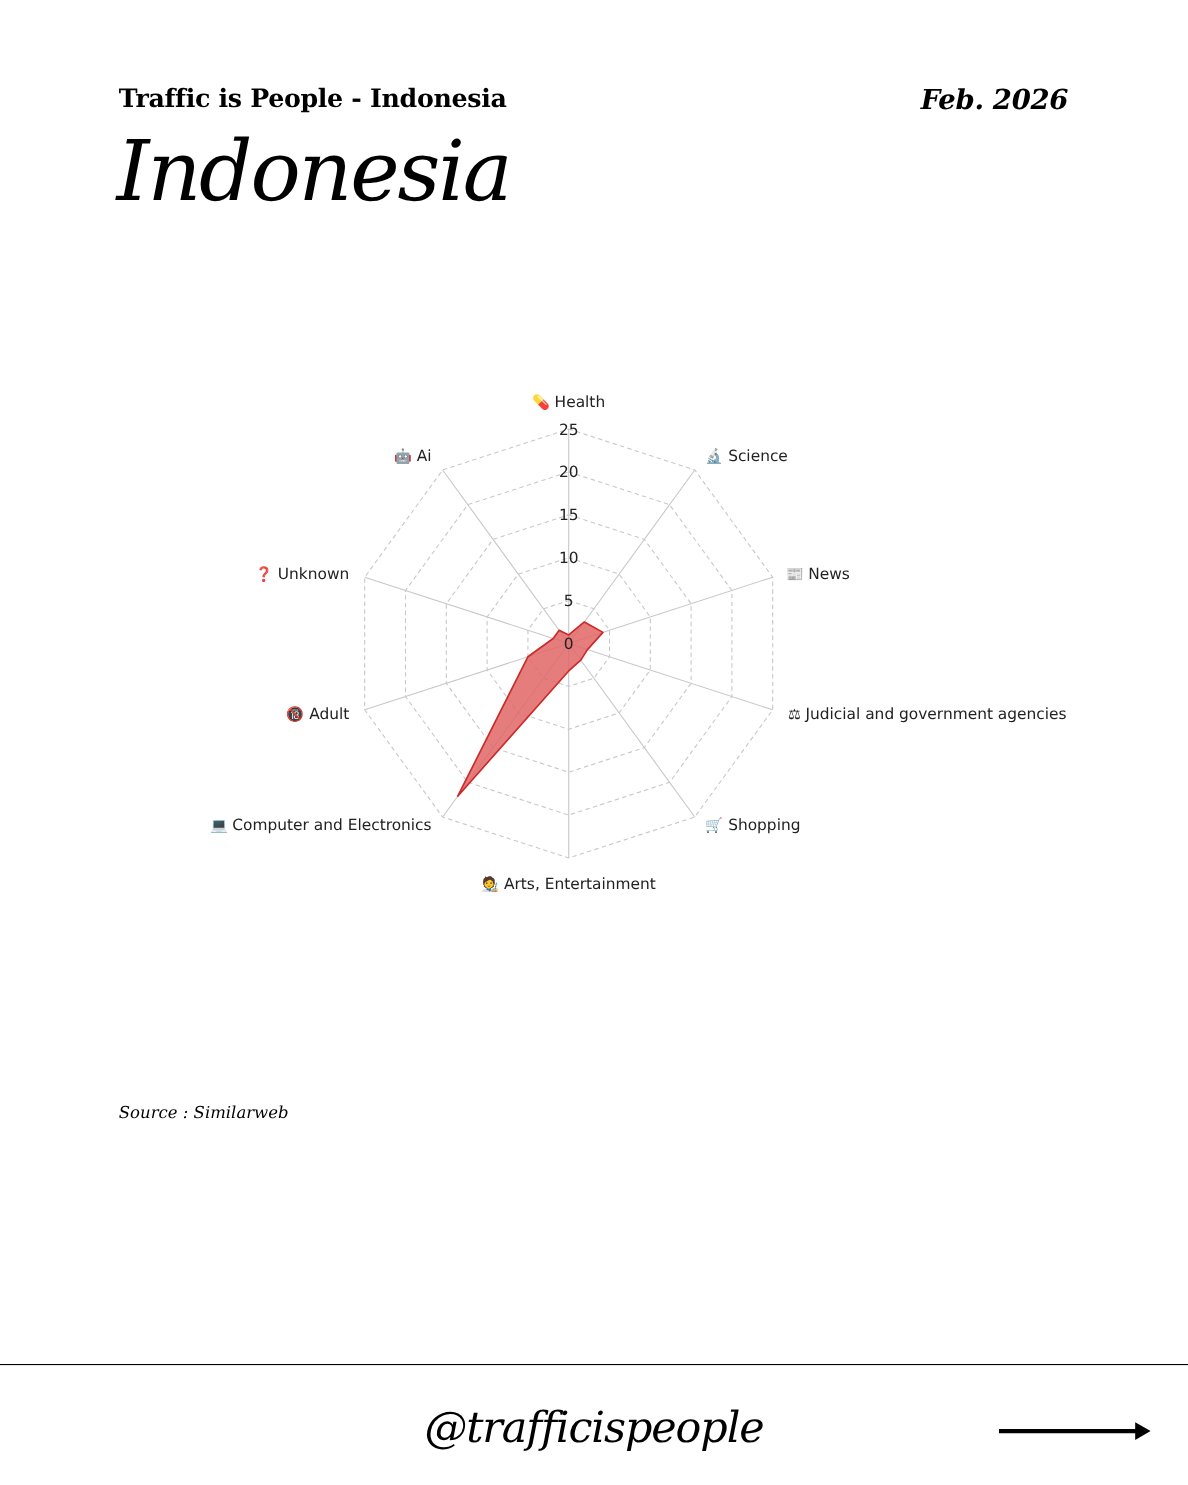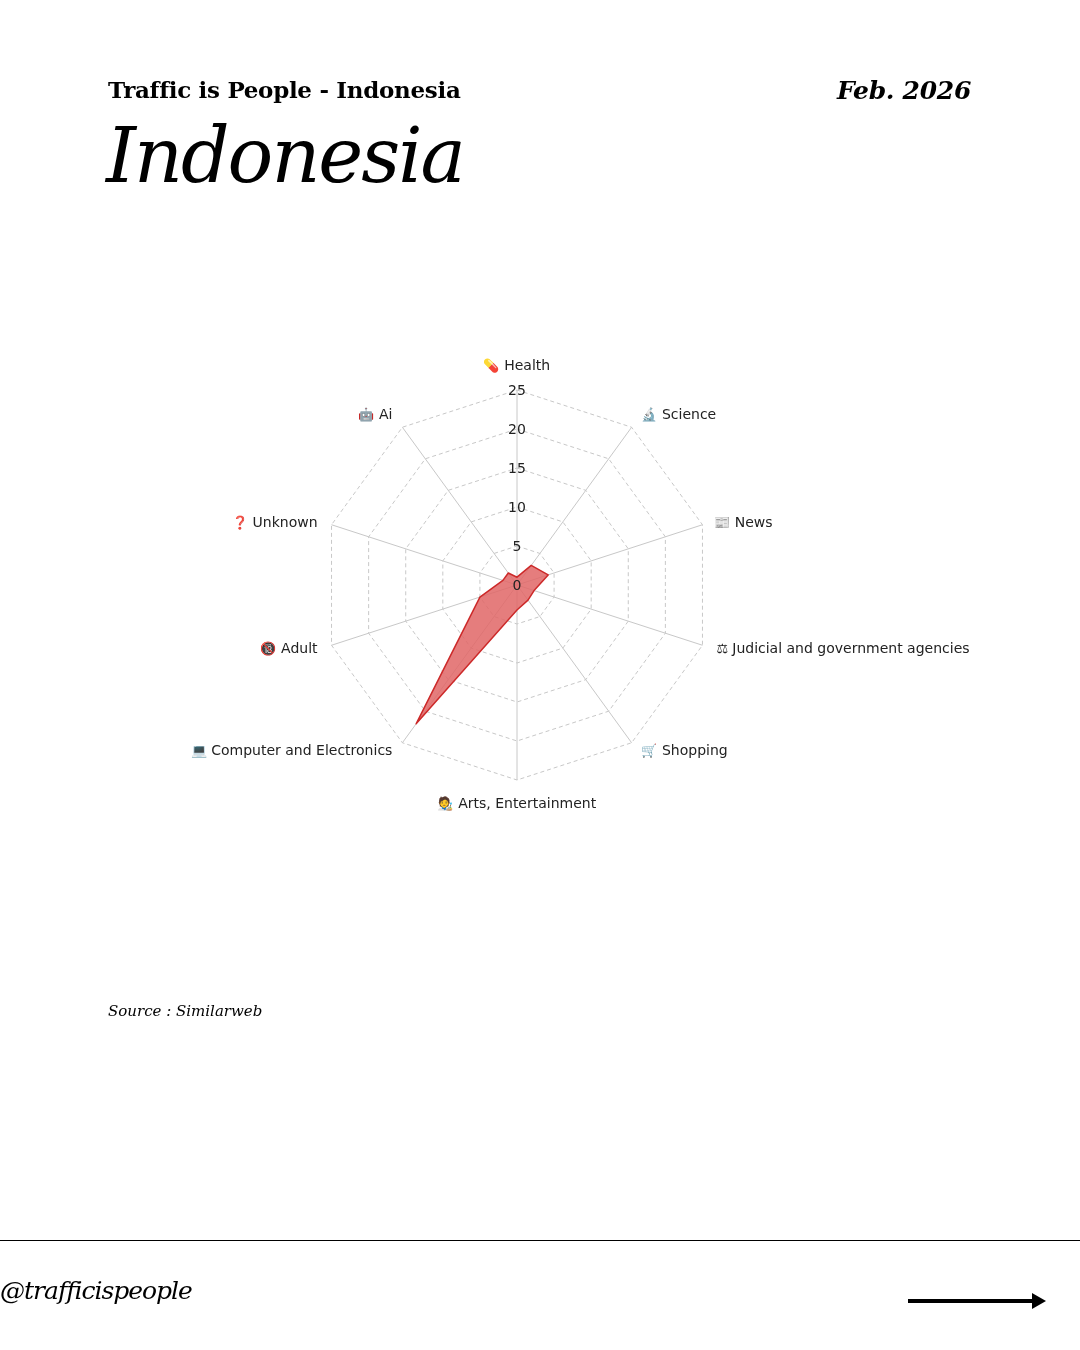--- a/index.html
+++ b/index.html
@@ -5,21 +5,21 @@
   html, body { margin: 0; padding: 0; background: #ffffff; }
   body { width: 1080px; height: 1350px; position: relative; overflow: hidden; font-family: "Liberation Sans", sans-serif; color: #000; }
   .subtitle { position: absolute; left: 108px; top: 76px; font-family: "DejaVu Serif", serif; font-weight: bold; font-size: 23px; letter-spacing: -0.3px; }
   .date { position: absolute; right: 109px; top: 76px; font-family: "DejaVu Serif", serif; font-style: italic; font-weight: bold; font-size: 25px; letter-spacing: -0.3px; }
   .title { position: absolute; left: 106px; top: 118px; font-family: "DejaVu Serif", serif; font-style: italic; font-weight: normal; font-size: 76px; letter-spacing: -2px; line-height: 1; }
   #radar { position: absolute; left: 0; top: 0; }
   .axis-label { font-family: "DejaVu Sans", sans-serif; font-size: 14px; fill: #222; }
   .tick-label { font-family: "DejaVu Sans", sans-serif; font-size: 14px; fill: #222; }
   .source { position: absolute; left: 108px; top: 978px; font-family: "DejaVu Serif", serif; font-style: italic; font-size: 15px; margin-top: 24px; }
   .rule { position: absolute; left: 0; top: 1240px; width: 1080px; height: 1px; background: #000; }
-  .handle { position: absolute; left: 0; width: 1080px; top: 1276px; font-family: "DejaVu Serif", serif; font-style: italic; font-size: 25px; letter-spacing: -1px; }
+  .handle { position: absolute; left: 0; width: 1080px; top: 1276px; text-align: center; font-family: "DejaVu Serif", serif; font-style: italic; font-size: 39px; letter-spacing: -1px; }
   .arrow { position: absolute; left: 908px; top: 1290px; }
 </style>
 </head>
 <body>
 
 <div class="subtitle">Traffic is People - Indonesia</div>
 <div class="date">Feb. 2026</div>
 <div class="title">Indonesia</div>
 
 <svg id="radar" width="1080" height="1350" viewBox="0 0 1080 1350" xmlns="http://www.w3.org/2000/svg">

